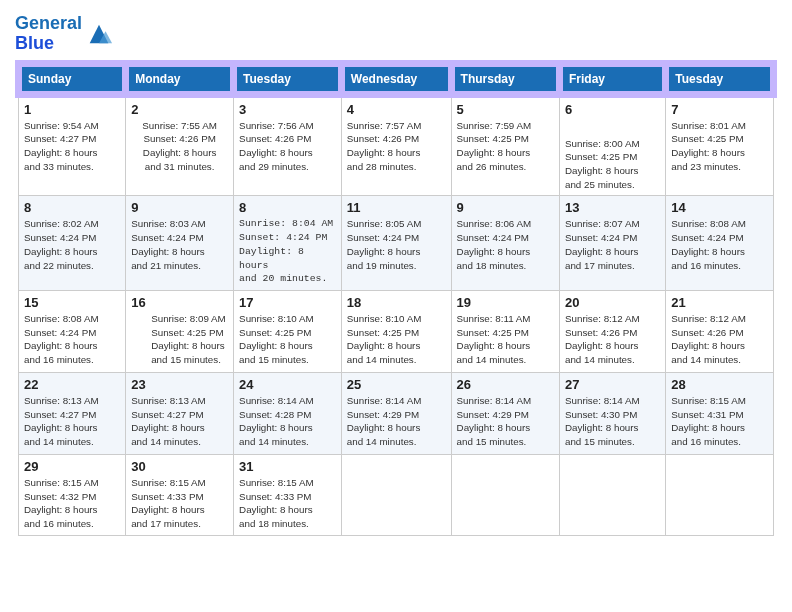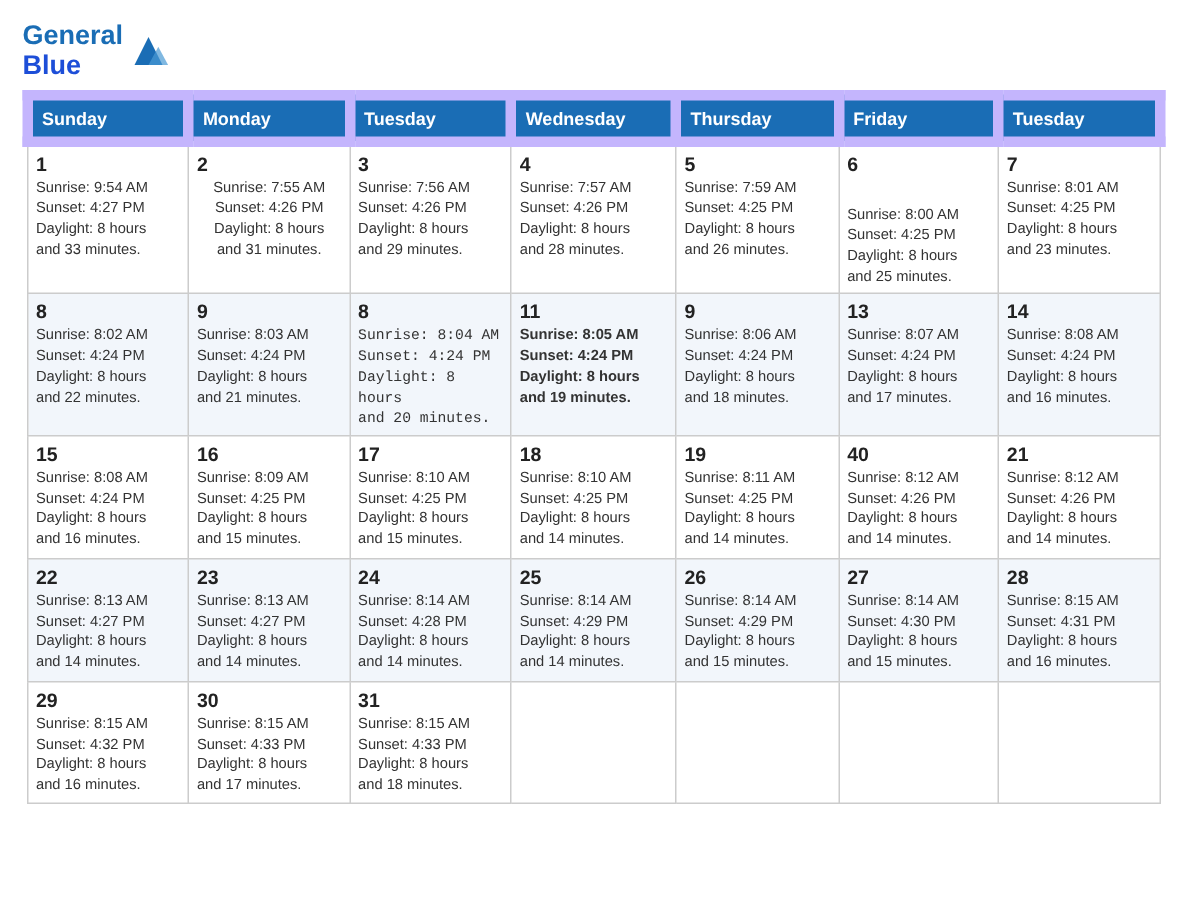--- a/index.html
+++ b/index.html
@@ -204,21 +204,21 @@
           </td>
           <td>
             <span class="day-num">8</span>
             <div class="day-info" style="white-space: pre-line; font-family: Liberation Mono, monospace;">Sunrise: 8:04 AM
 Sunset: 4:24 PM
 Daylight: 8 hours
 and 20 minutes.</div>
           </td>
           <td>
             <span class="day-num">11</span>
-            <div class="day-info" style="white-space: pre-line; font-weight: bold;">Sunrise: 8:05 AM
+            <div class="day-info" style="white-space: pre-line;">Sunrise: 8:05 AM
 Sunset: 4:24 PM
 Daylight: 8 hours
 and 19 minutes.</div>
           </td>
           <td>
             <span class="day-num">9</span>
             <div class="day-info" style="white-space: pre-line;">Sunrise: 8:06 AM
 Sunset: 4:24 PM
 Daylight: 8 hours
 and 18 minutes.</div>
@@ -241,21 +241,21 @@
         <tr>
           <td>
             <span class="day-num">15</span>
             <div class="day-info" style="white-space: pre-line;">Sunrise: 8:08 AM
 Sunset: 4:24 PM
 Daylight: 8 hours
 and 16 minutes.</div>
           </td>
           <td>
             <span class="day-num">16</span>
-            <div class="day-info" style="white-space: pre-line;">Sunrise: 8:09 AM
+            <div class="day-info" style="white-space: pre-line; margin-left: 20px;">Sunrise: 8:09 AM
 Sunset: 4:25 PM
 Daylight: 8 hours
 and 15 minutes.</div>
           </td>
           <td>
             <span class="day-num">17</span>
             <div class="day-info" style="white-space: pre-line;">Sunrise: 8:10 AM
 Sunset: 4:25 PM
 Daylight: 8 hours
 and 15 minutes.</div>
@@ -268,21 +268,21 @@
 and 14 minutes.</div>
           </td>
           <td>
             <span class="day-num">19</span>
             <div class="day-info" style="white-space: pre-line;">Sunrise: 8:11 AM
 Sunset: 4:25 PM
 Daylight: 8 hours
 and 14 minutes.</div>
           </td>
           <td>
-            <span class="day-num">40</span>
+            <span class="day-num">20</span>
             <div class="day-info" style="white-space: pre-line;">Sunrise: 8:12 AM
 Sunset: 4:26 PM
 Daylight: 8 hours
 and 14 minutes.</div>
           </td>
           <td>
             <span class="day-num">21</span>
             <div class="day-info" style="white-space: pre-line;">Sunrise: 8:12 AM
 Sunset: 4:26 PM
 Daylight: 8 hours

